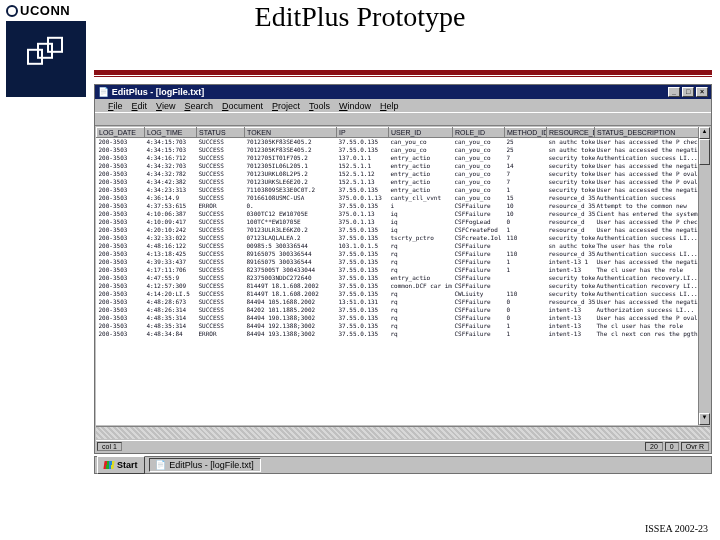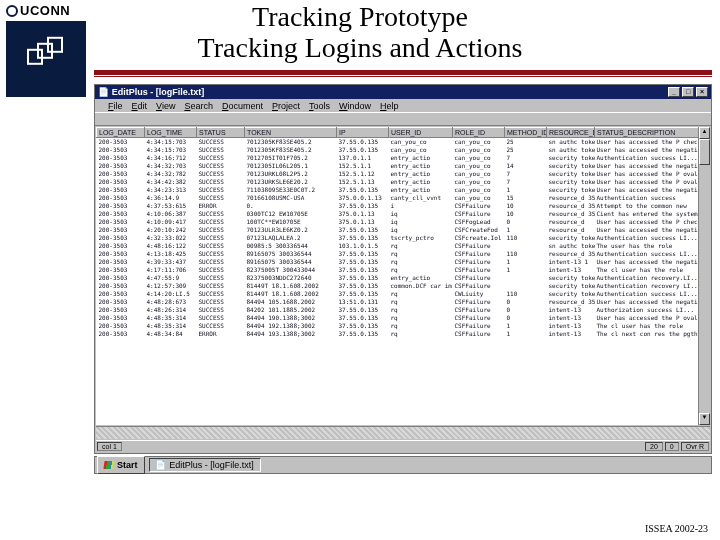--- a/index.html
+++ b/index.html
@@ -51,21 +51,21 @@
           <g fill="none" stroke="#fff" stroke-width="2">
             <rect x="4" y="14" width="14" height="14"></rect>
             <rect x="14" y="8" width="14" height="14"></rect>
             <rect x="24" y="2" width="14" height="14"></rect>
           </g>
         </svg>
     </div>
   </div>
 
   <div class="title">
-    <span>Tracking Prototype</span><br><span>Tracking Logins and Actions</span>
+    <span>EditPlus Prototype</span><br>
   </div>
   <div class="rule"></div>
   <div class="rule2"></div>
 
   <div class="editor">
     <div class="titlebar">
       <span>📄</span>&nbsp;
       <span>EditPlus - [logFile.txt]</span>
       <span class="spacer"></span>
       <span class="wbtn">_</span>

